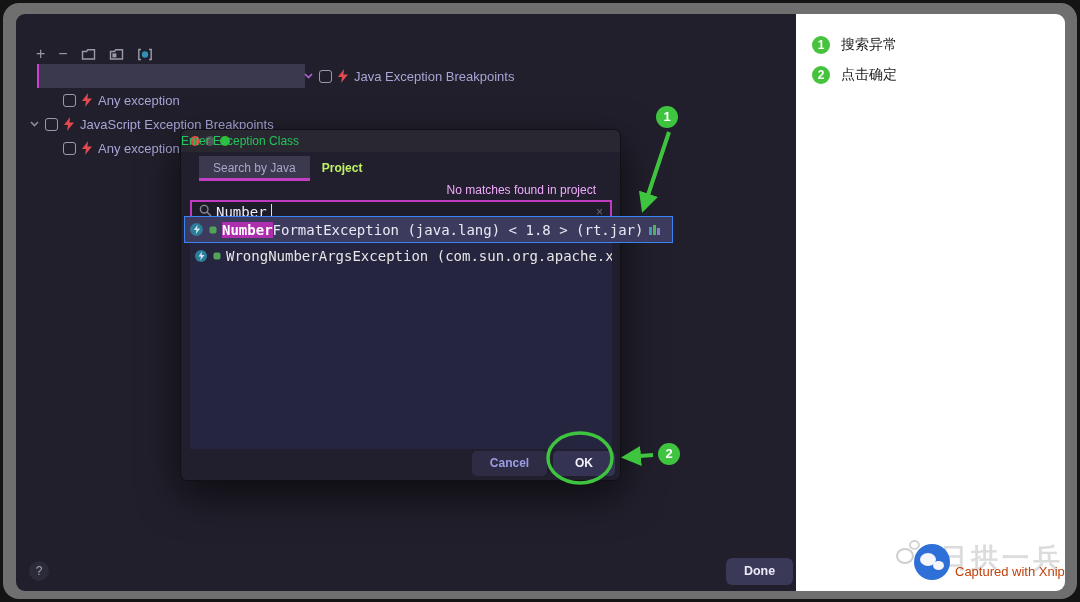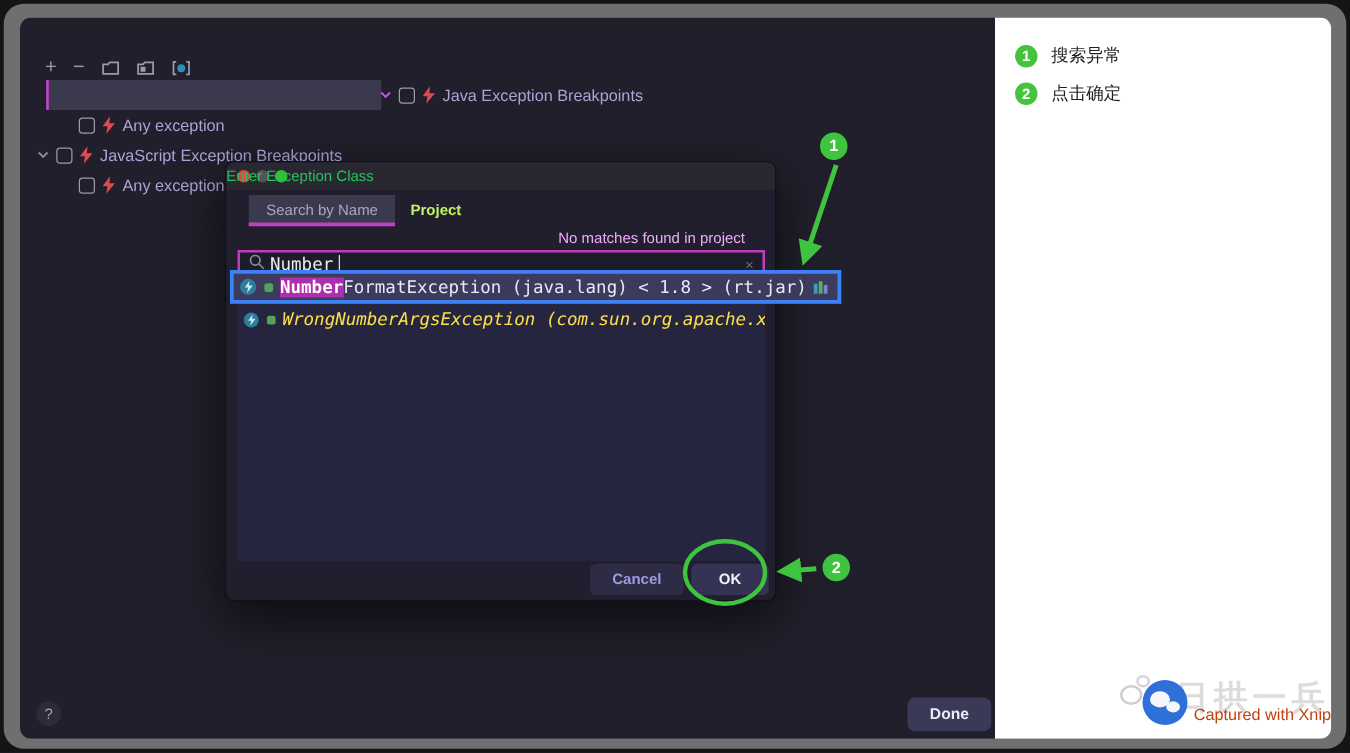--- a/index.html
+++ b/index.html
@@ -51,29 +51,29 @@
   .mono { font-family:"DejaVu Sans Mono", monospace; white-space:pre; }
   .search-text { font-size:14px; color:#ededf5; }
   .cursor { width:1px; height:15px; background:#dcdcec; }
   .clear-x { margin-left:auto; color:#6a6974; font-size:12px; }
 
   .list { position:absolute; left:9px; top:94px; width:422px; height:225px; background:#262540; overflow:hidden; }
   .lspacer { height:22px; }
   .lrow { height:20px; display:flex; align-items:center; gap:5px; padding-left:4px; font-size:14px; }
   .row-dim { color:#8886ac; }
   .row-dim .strike { text-decoration:line-through; }
-  .row-purple { color:#fde047;font-style:italic; }
+  .row-purple { color:#e5e5e5; }
   .ic svg { display:block; }
 
   .btn { position:absolute; height:25px; border-radius:5px; font-size:12px; font-weight:bold; text-align:center; line-height:25px; }
   .btn-cancel { left:291px; top:321px; width:75px; background:#2d2c44; color:#9d9be4; }
   .btn-ok { left:372px; top:321px; width:62px; background:#343353; color:#f2f2f8; }
 
   
-  .green-row { position:absolute; left:184px; top:216px; width:489px; height:27px; border:3px solid #3b82f6; background:#3c3b5e; display:flex; align-items:center; gap:5px; padding-left:4px; z-index:40; font-size:14px; color:#e9e9f4; }
+  .green-row { position:absolute; left:184px; top:216px; width:489px; height:27px; border:1px solid #3b82f6; background:#3c3b5e; display:flex; align-items:center; gap:5px; padding-left:4px; z-index:40; font-size:14px; color:#e9e9f4; }
   .green-row .match { background:#ad2fad; color:#fff; font-weight:bold; }
   .overlay-svg { position:absolute; left:0; top:0; width:1080px; height:602px; z-index:45; pointer-events:none; }
   .callout { position:absolute; width:22px; height:22px; border-radius:50%; background:#3ec43e; color:#fff; font-size:13px; font-weight:bold; text-align:center; line-height:22px; z-index:46; }
   .callout-1 { left:656px; top:106px; }
   .callout-2 { left:658px; top:443px; }
 
   
   .panel { position:absolute; left:780px; top:0; width:269px; height:577px; background:#ffffff; }
   .legend-item { position:absolute; display:flex; align-items:center; gap:11px; }
   .legend-1 { left:16px; top:22px; } .legend-2 { left:16px; top:52px; }
@@ -178,21 +178,21 @@
       <div class="modal-titlebar">
         <div class="m-tl-group">
           <div class="m-tl m-red"></div>
           <div class="m-tl m-gray"></div>
           <div class="m-tl m-green"></div>
         </div>
         <div class="modal-title">Enter Exception Class</div>
       </div>
 
       <div class="tabs">
-        <div class="tab-active">Search by Name</div>
+        <div class="tab-active">Search by Java</div>
         <div class="tab-plain">Project</div>
       </div>
       <div class="status-text">No matches found in project</div>
 
       <div class="searchbox">
         <span>
           <svg width="13" height="13" viewBox="0 0 13 13">
               <circle cx="5.2" cy="5.2" r="3.8" fill="none" stroke="#8a8994" stroke-width="1.4"></circle>
               <line x1="8.2" y1="8.2" x2="12" y2="12" stroke="#8a8994" stroke-width="1.4"></line>
             </svg>

